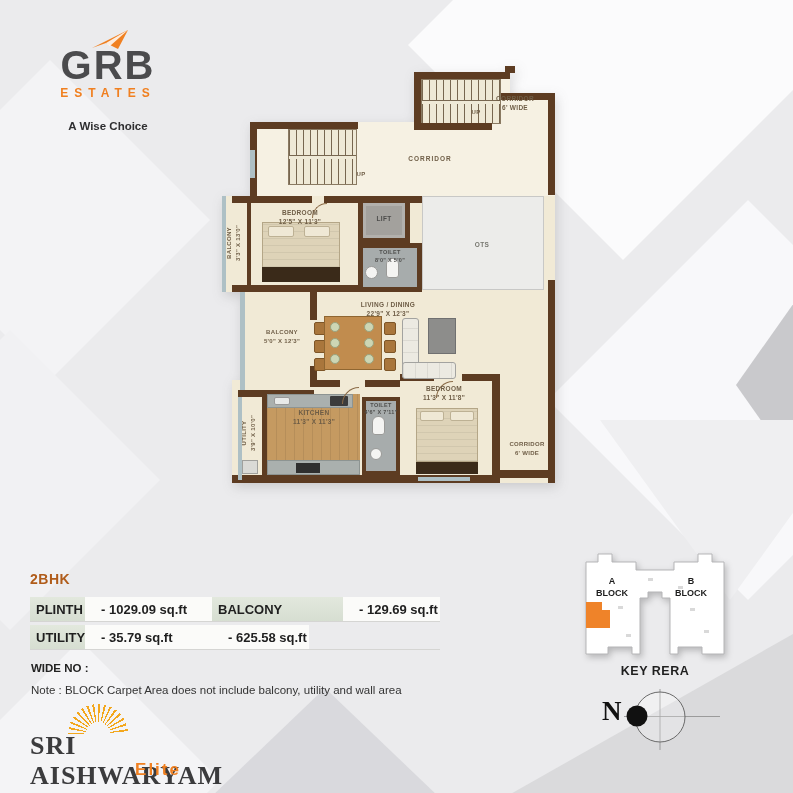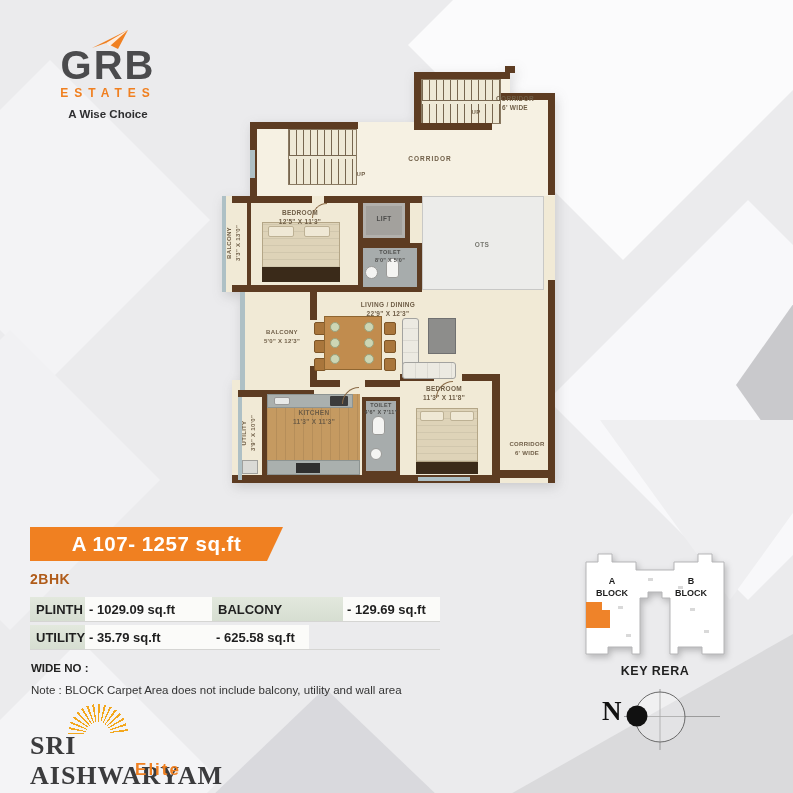--- a/index.html
+++ b/index.html
@@ -28,34 +28,34 @@
   .box{position:absolute;box-sizing:border-box;}
   .fixture{position:absolute;background:#f4f4f2;border:1px solid #9a9a98;box-sizing:border-box;}
   .arc{position:absolute;border-top:1px solid #8a6a46;border-left:1px solid #8a6a46;
        border-radius:100% 0 0 0;}
   .furn{position:absolute;box-sizing:border-box;}
 
   
   .grb-logo{position:absolute;left:28px;top:24px;width:160px;text-align:center;}
   .grb-word{font-size:40px;font-weight:800;letter-spacing:2px;color:#4b4b4d;line-height:42px;margin-top:20px;}
   .grb-est{font-size:12px;font-weight:700;letter-spacing:6px;color:#f08021;margin-top:0px;}
-  .grb-tag{font-size:11.5px;font-weight:700;color:#2e2e30;margin-top:8px;}
+  .grb-tag{font-size:11.5px;font-weight:700;color:#2e2e30;margin-top:20px;}
   .plane{position:absolute;left:62px;top:2px;}
 
   .banner{position:absolute;left:30px;top:527px;width:253px;height:34px;background:#f08021;
           clip-path:polygon(0 0,100% 0,calc(100% - 16px) 100%,0 100%);
           color:#fff;font-size:20.5px;font-weight:700;line-height:34px;text-align:center;
           letter-spacing:.5px;}
   .bhk{position:absolute;left:30px;top:571px;font-size:14px;font-weight:800;color:#b05c1a;letter-spacing:.5px;}
 
   .atable{position:absolute;left:30px;top:597px;width:410px;}
   .arow{display:flex;height:24px;margin-bottom:4px;box-shadow:0 1px 0 #d5d5d3;}
   .acell{display:flex;align-items:center;box-sizing:border-box;font-size:13px;color:#1f1f1f;}
   .alabel{background:linear-gradient(180deg,#e2e8dd,#d6ded1);font-weight:700;padding-left:6px;}
-  .avalue{background:#fbfbf9;font-weight:600;padding-left:4px;}
+  .avalue{background:#fbfbf9;font-weight:600;padding-left:16px;}
   .c1{width:55px;} .c2{width:127px;} .c3{width:131px;} .c4{width:97px;}
 
   .rera-no{position:absolute;left:31px;top:662px;font-size:11.5px;font-weight:800;color:#222;}
   .rera-note{position:absolute;left:31px;top:684px;font-size:11.5px;font-weight:500;color:#333;}
 
   .keyplan-svg{position:absolute;left:578px;top:546px;filter:drop-shadow(2px 3px 3px rgba(0,0,0,.22));}
   .keyplan-title{position:absolute;left:578px;top:664px;width:154px;text-align:center;
                  font-size:12.5px;font-weight:800;color:#1f1f1f;letter-spacing:.5px;}
   .compass{position:absolute;left:598px;top:688px;width:130px;height:70px;}
   .compass .n{position:absolute;left:4px;top:8px;font-family:"Liberation Serif",serif;
@@ -241,21 +241,20 @@
     <div class="plabel" style="left:184px;top:318px;width:84px;">
       <div>BEDROOM</div>
         <div class="dim">11'3" X 11'8"</div>
     </div>
     <div class="plabel" style="left:282px;top:374px;width:54px;font-size:6px;">
       <div>CORRIDOR</div>
         <div class="dim">6' WIDE</div>
     </div>
   </div>
 
-  <div class="banner">A 107- 1257 sq.ft</div>
   <div class="bhk">2BHK</div>
 
   <div class="atable">
     <div class="arow">
       <div class="acell alabel c1">PLINTH</div>
       <div class="acell avalue c2">- 1029.09 sq.ft</div>
       <div class="acell alabel c3">BALCONY</div>
       <div class="acell avalue c4">- 129.69 sq.ft</div>
     </div>
     <div class="arow">

